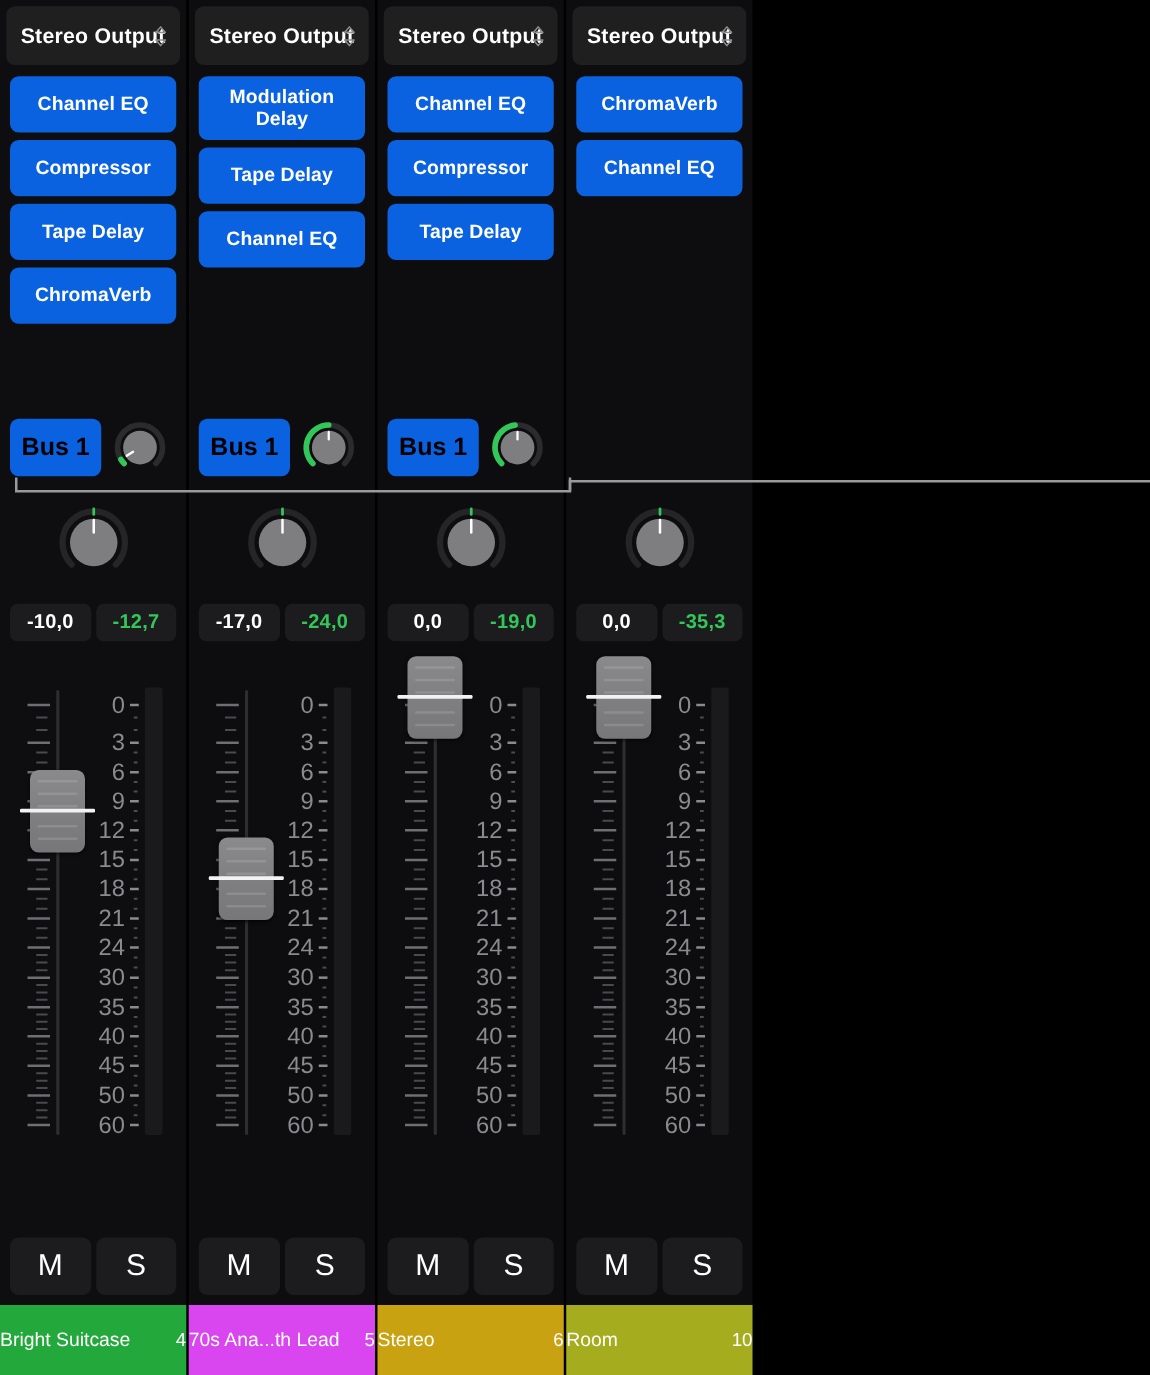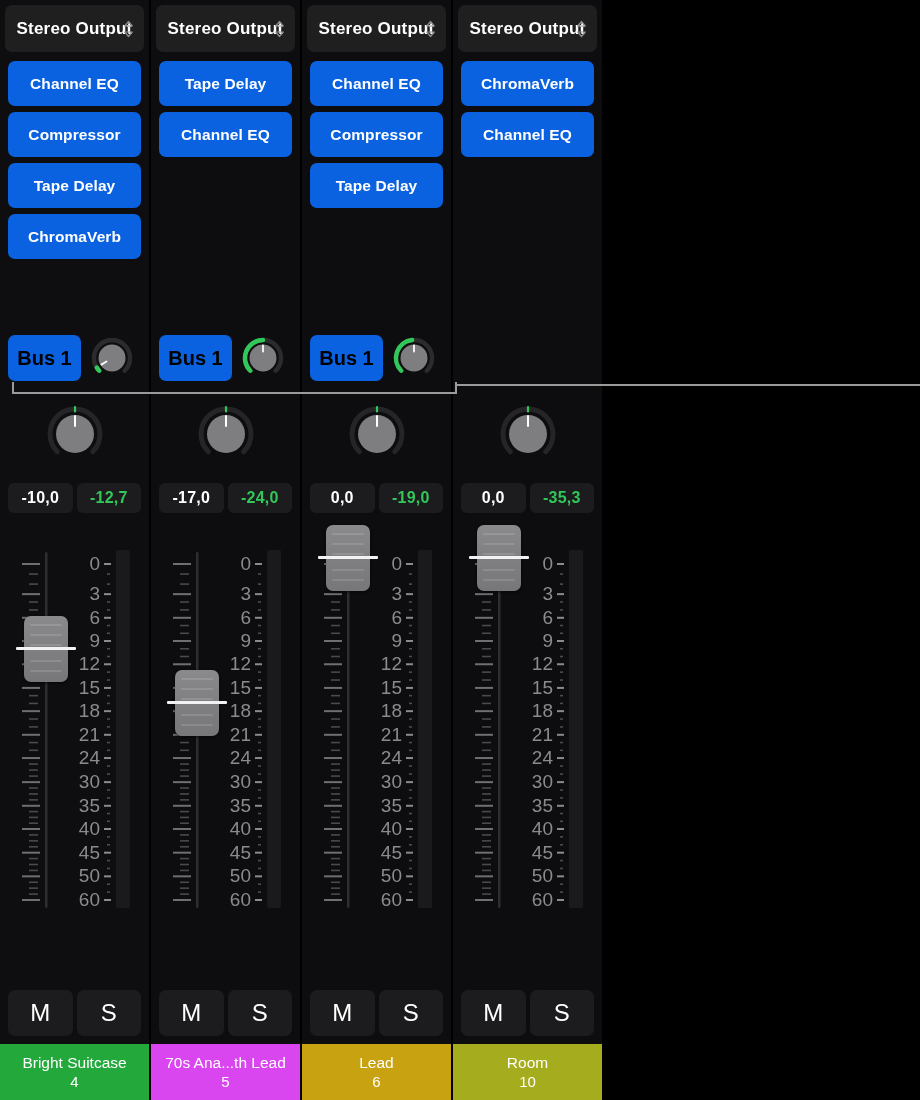--- a/index.html
+++ b/index.html
@@ -72,22 +72,22 @@
   .faderKnob .mid{position:absolute;left:-8px;right:-8px;top:31px;height:3px;
                   background:#f2f2f2;border-radius:1px;}
 
   
   .ms{position:absolute;top:990px;left:8px;width:133px;height:46px;display:flex;gap:4px;}
   .msbtn{flex:1;background:#1c1c1e;border-radius:7px;color:#fff;font-size:24px;
          display:flex;align-items:center;justify-content:center;font-weight:400;}
 
   
   .nameplate{position:absolute;bottom:0;left:0;width:149px;height:56px;
-             display:flex;flex-direction:column;align-items:center;
-             justify-content:center;color:#fff;font-size:15.5px;line-height:19px;}
+             display:flex;align-items:center;
+             justify-content:space-between;color:#fff;font-size:15.5px;line-height:19px;}
   .nameplate .num{font-size:15px;}
 </style>
 </head>
 <body>
 
 <div id="mixer">
   <div class="strips" id="strips">
       <div class="strip s1">
         <div class="outsel">
           <div class="txt">Stereo Output</div>
@@ -263,20 +263,21 @@
         <div class="outsel">
           <div class="txt">Stereo Output</div>
           <span class="chev">
             <svg width="11" height="18" viewBox="0 0 11 18">
               <path d="M5.5 1.5 L9.3 6 L1.7 6 Z" fill="none" stroke="#8e8e93" stroke-width="1.2" stroke-linejoin="round"></path>
               <path d="M5.5 16.5 L9.3 12 L1.7 12 Z" fill="none" stroke="#8e8e93" stroke-width="1.2" stroke-linejoin="round"></path>
             </svg>
           </span>
         </div>
         <div class="slots">
+          <div class="slot tall">Modulation Delay</div>
           <div class="slot">Tape Delay</div>
           <div class="slot">Channel EQ</div>
         </div>
         <div class="sendrow">
           <div class="sendbtn">Bus 1</div>
           <div class="knobwrap">
             <svg width="46" height="46" viewBox="0 0 46 46">
               <path d="M10.27,35.73 A18,18 0 1 1 35.73,35.73" fill="none" stroke="#2b2b2e" stroke-width="4.5" stroke-linecap="round"></path>
               <path d="M10.27,35.73 A18,18 0 0 1 23.00,5.00" fill="none" stroke="#32c759" stroke-width="4.5" stroke-linecap="round"></path>
               <circle cx="23" cy="23" r="13.5" fill="#7e7e81"></circle>
@@ -587,21 +588,21 @@
             <div class="grip" style="top: 44px;"></div>
             <div class="grip" style="top: 54px;"></div>
             <div class="mid"></div>
           </div>
         </div>
         <div class="ms">
           <div class="msbtn">M</div>
           <div class="msbtn">S</div>
         </div>
         <div class="nameplate" style="background: rgb(201, 162, 17);">
-          <div>Lead</div>
+          <div>Stereo</div>
           <div class="num">6</div>
         </div>
       </div>
       <div class="strip s4">
         <div class="outsel">
           <div class="txt">Stereo Output</div>
           <span class="chev">
             <svg width="11" height="18" viewBox="0 0 11 18">
               <path d="M5.5 1.5 L9.3 6 L1.7 6 Z" fill="none" stroke="#8e8e93" stroke-width="1.2" stroke-linejoin="round"></path>
               <path d="M5.5 16.5 L9.3 12 L1.7 12 Z" fill="none" stroke="#8e8e93" stroke-width="1.2" stroke-linejoin="round"></path>

